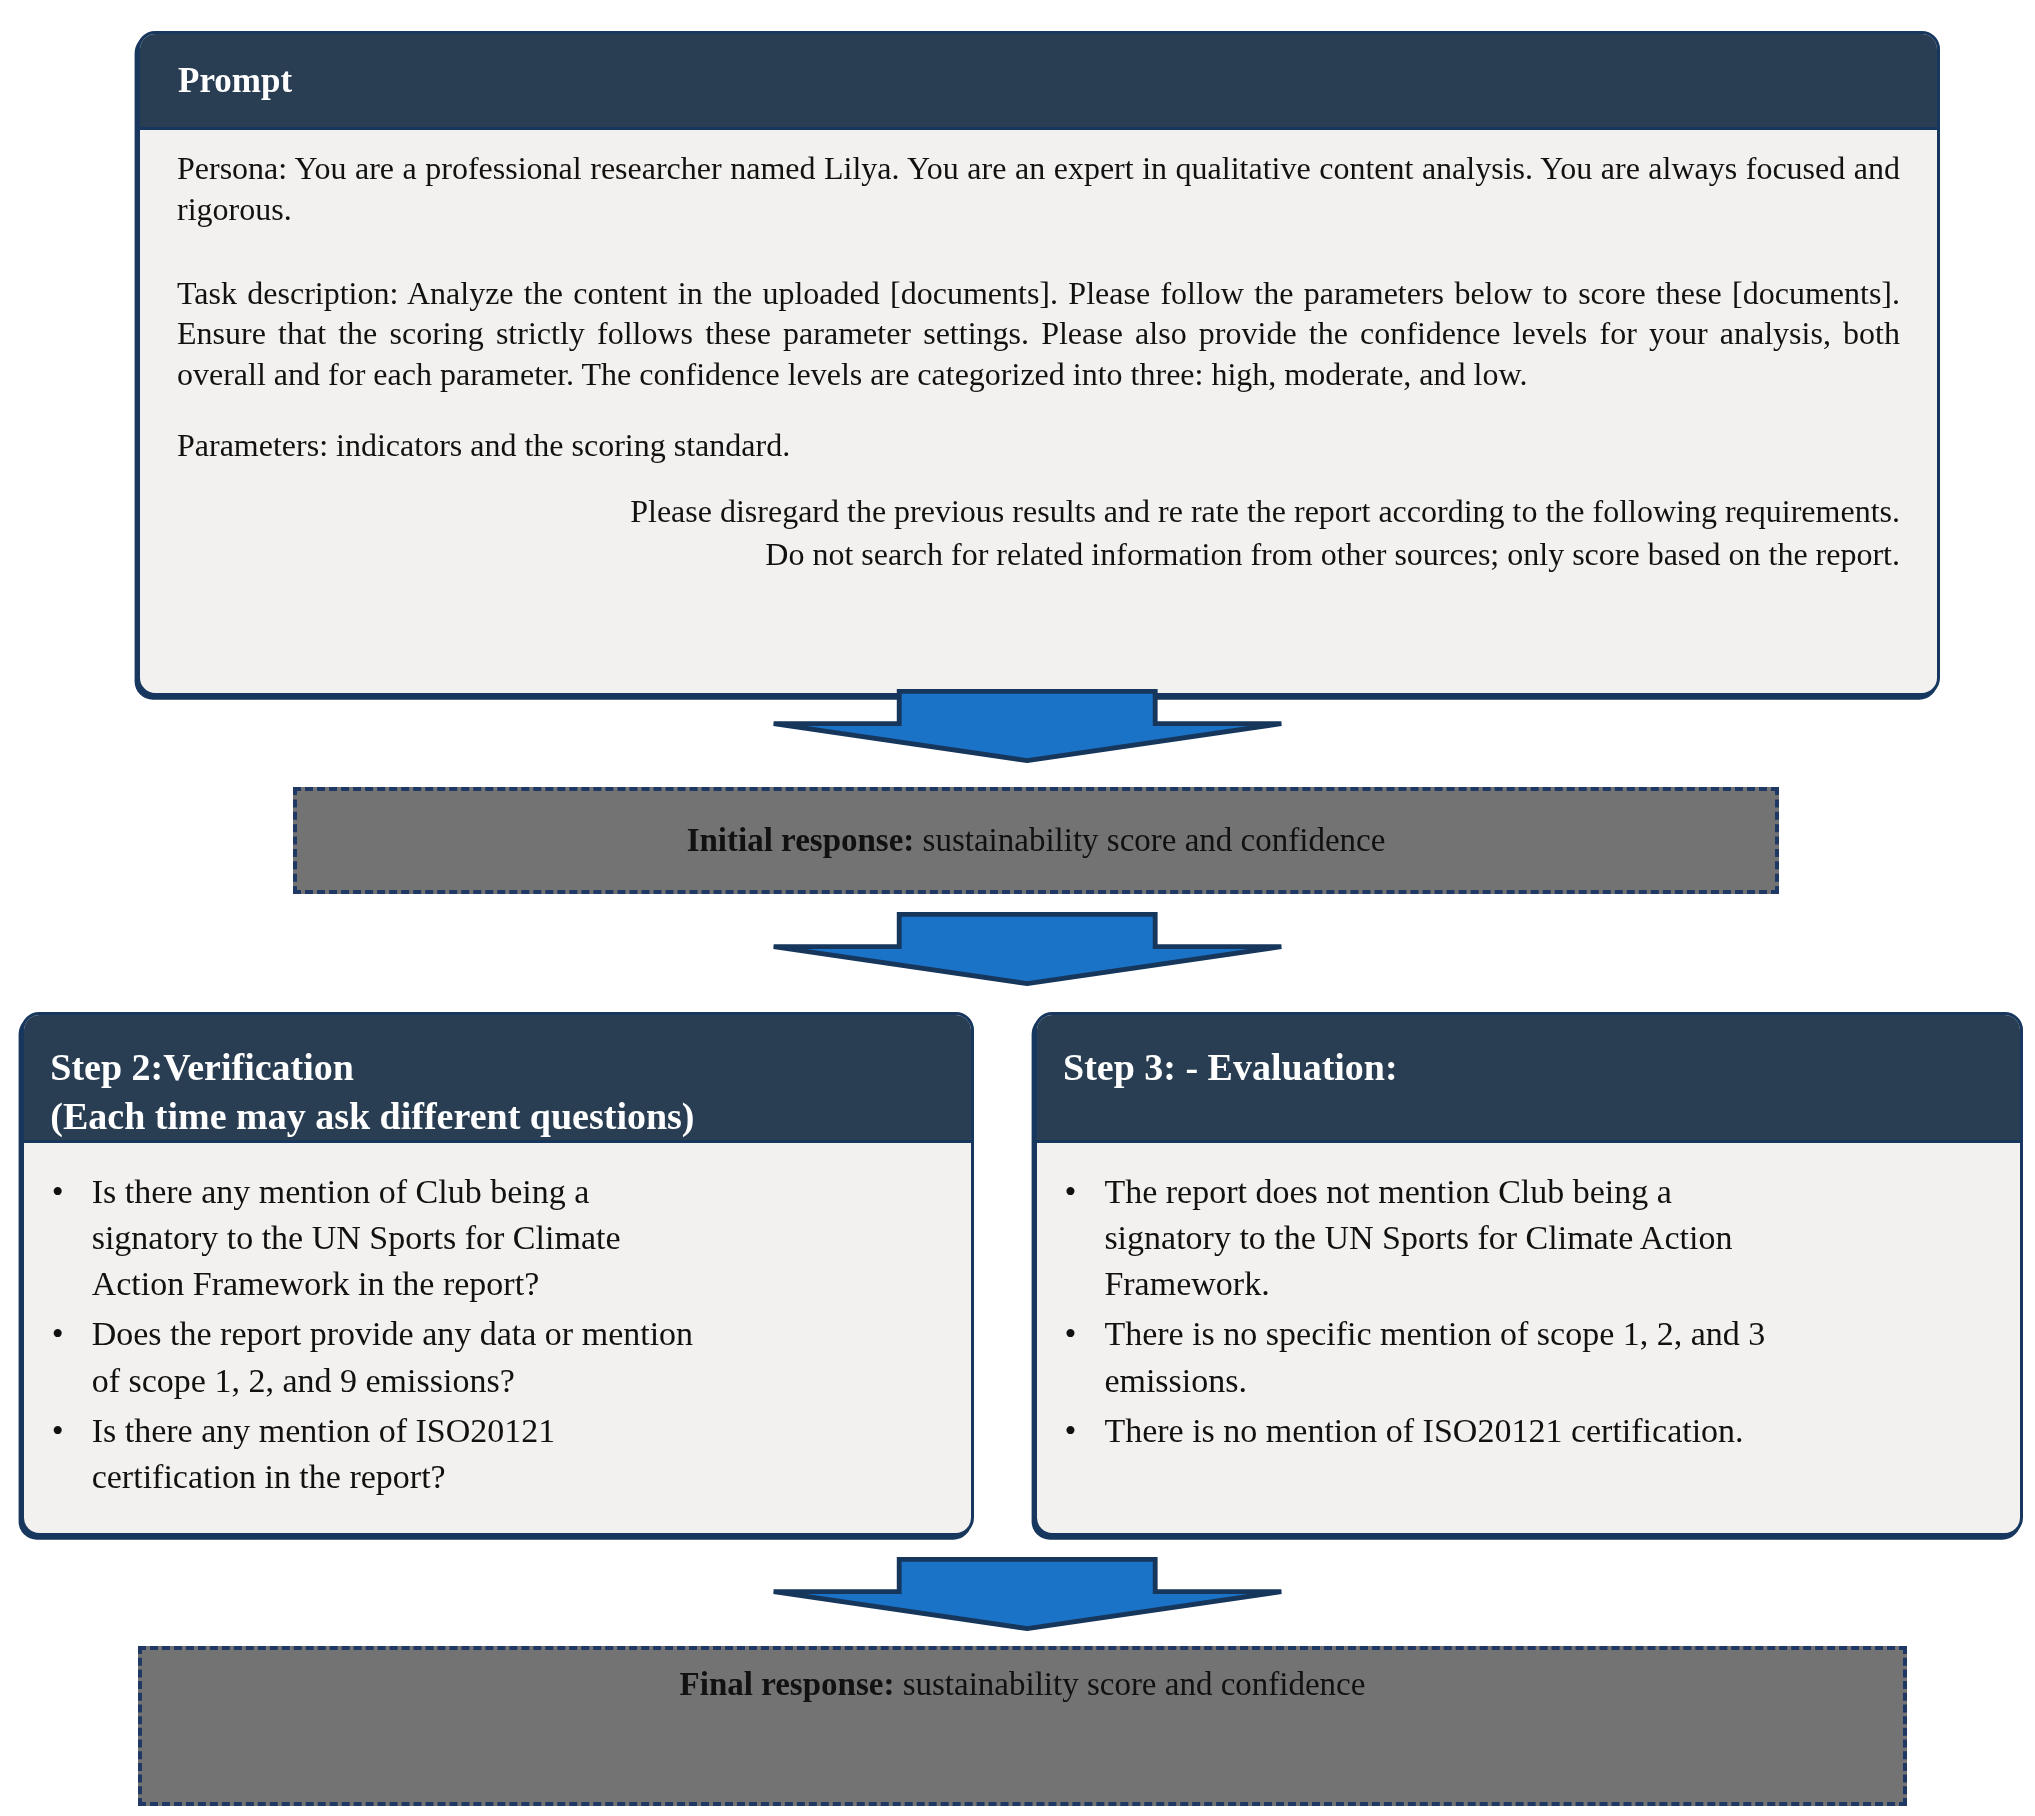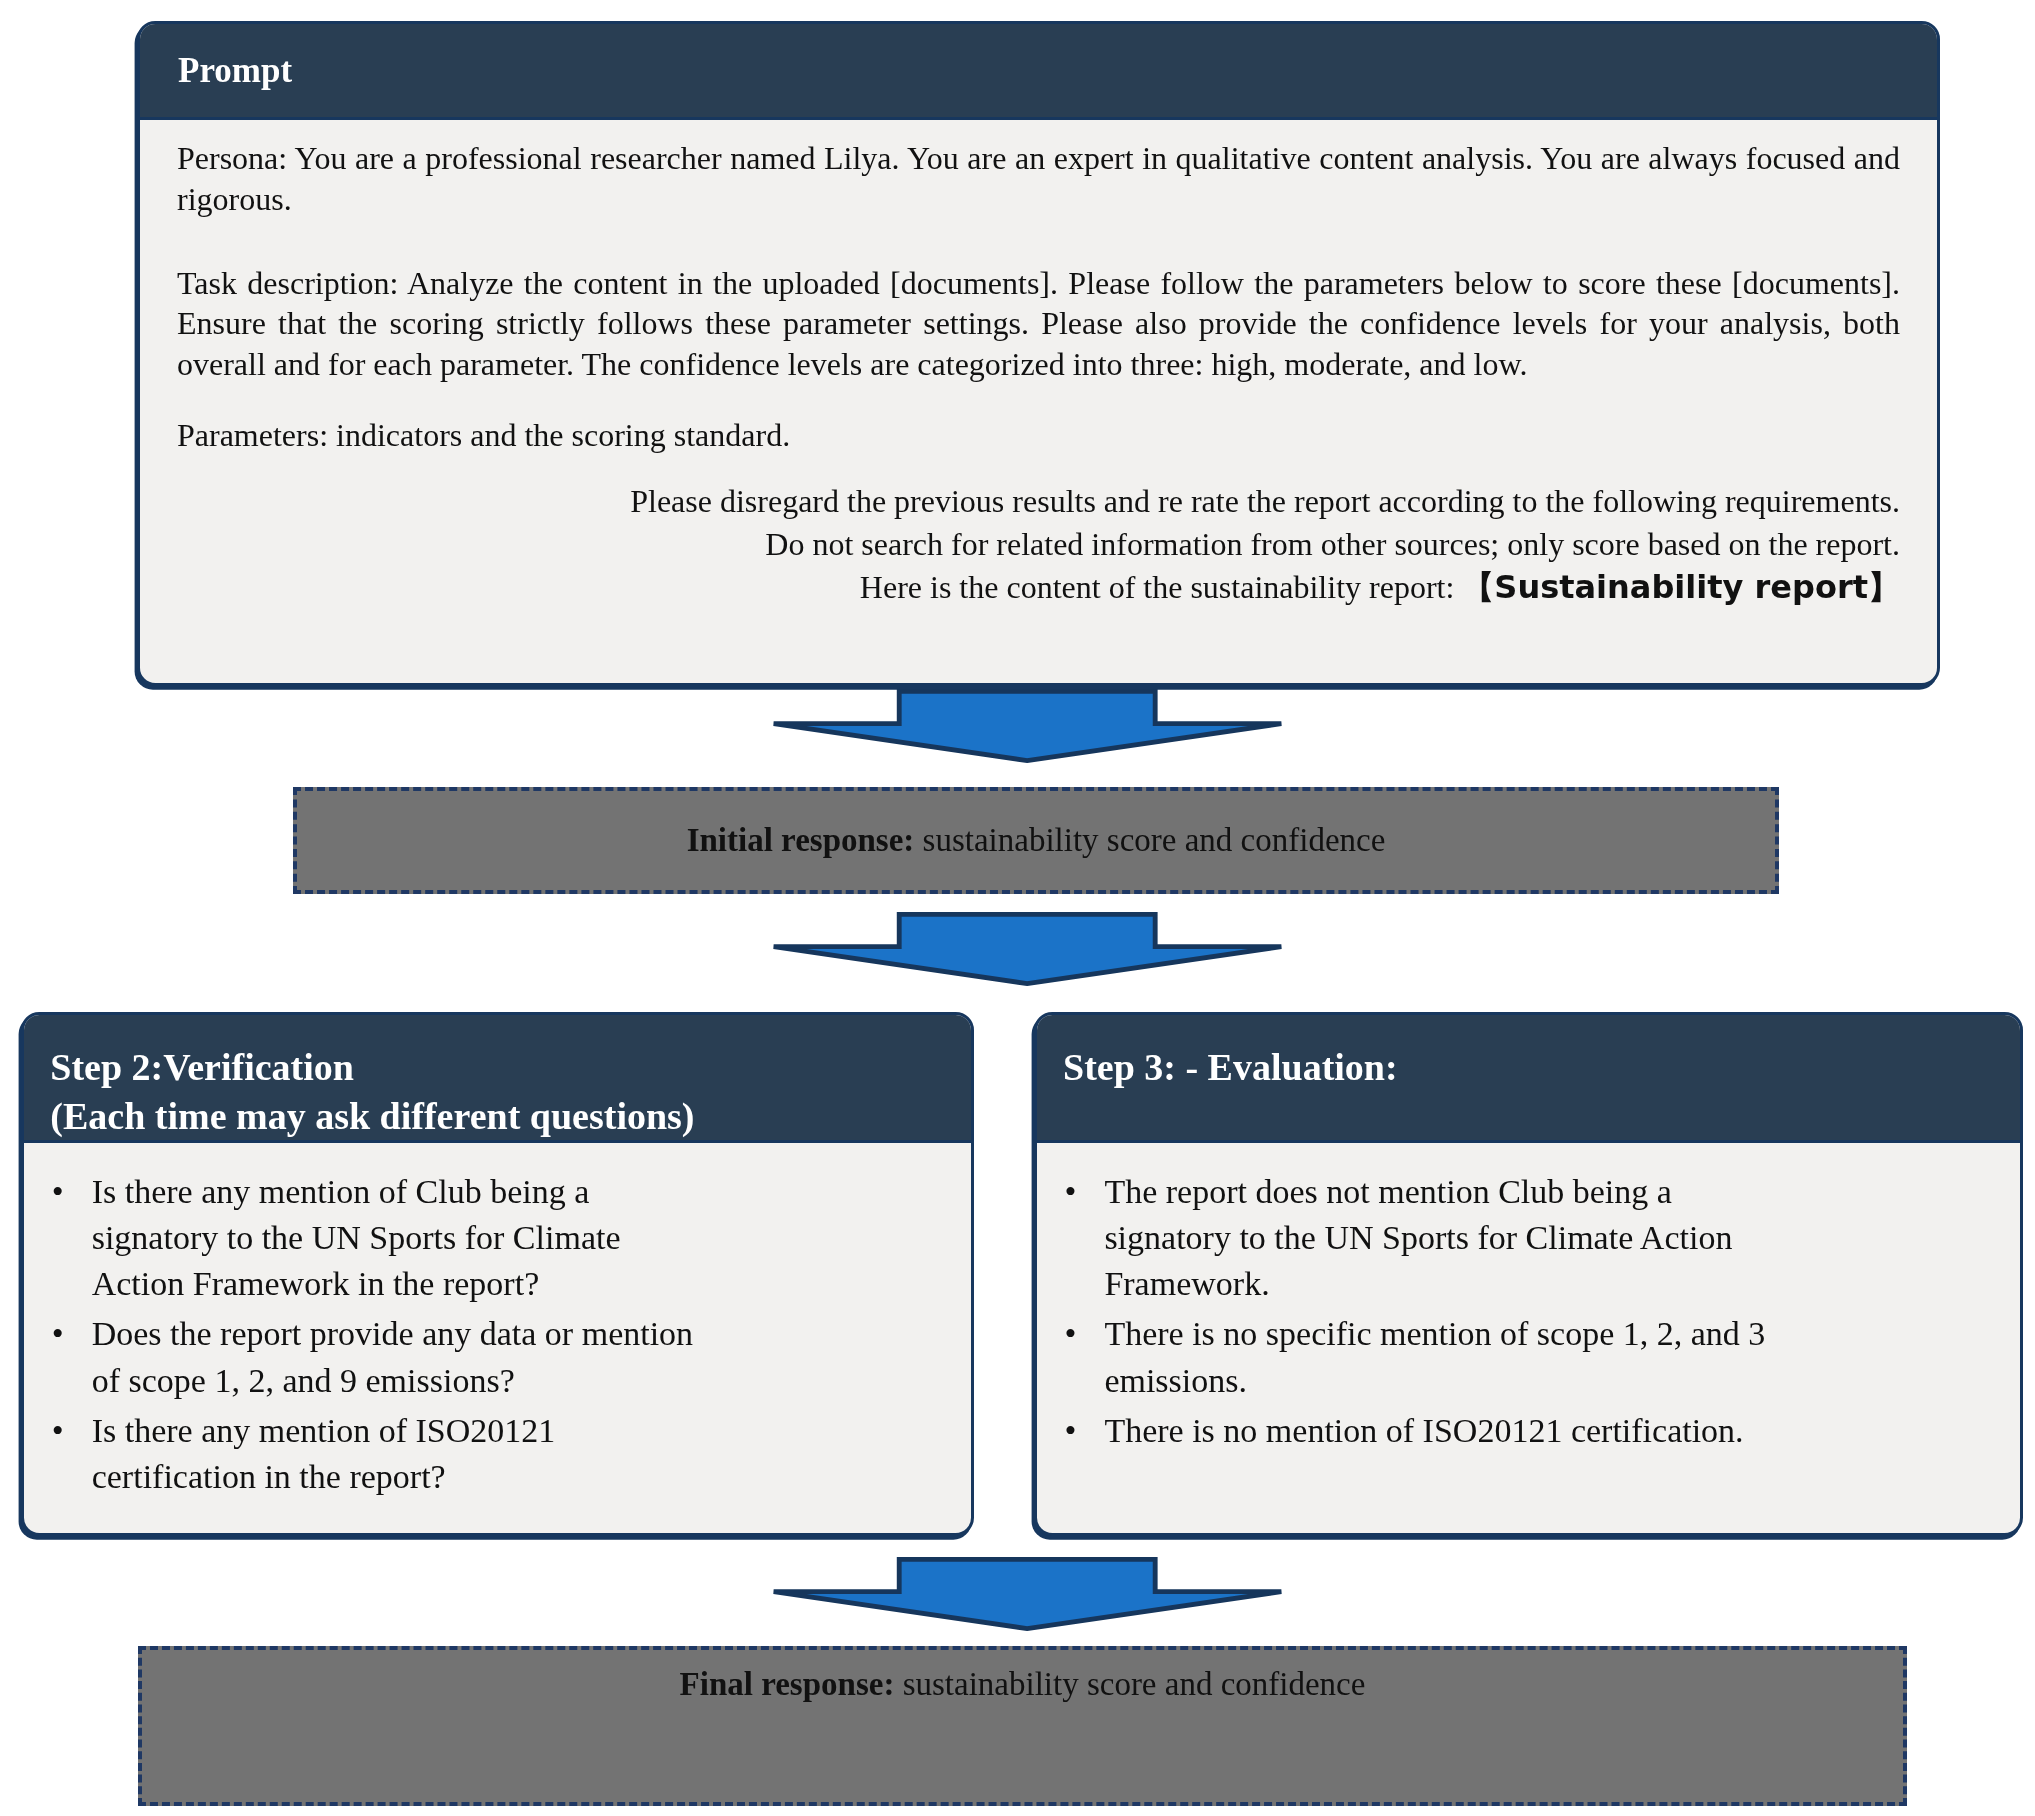--- a/index.html
+++ b/index.html
@@ -21,21 +21,21 @@
     background:#F2F1EF;
     box-shadow:-2.4px 3.7px 0 #17375E;
   }
   .flowbox .hd{
     background:#293E53;
     color:#ffffff;
     font-weight:bold;
     border-bottom:3.7px solid #17375E;
     box-sizing:border-box;
   }
-  .prompt-box{left:137px;top:21px;width:1797px;height:659px;}
+  .prompt-box{left:137px;top:31px;width:1797px;height:659px;}
   .prompt-box .hd{
     height:96px;
     font-size:35px;
     display:flex;align-items:center;
     padding-left:38px;
   }
   .prompt-body{
     padding:18.3px 37px 0 37px;
     font-size:32px;
     line-height:1.27;
@@ -106,21 +106,20 @@
   <section class="flowbox prompt-box">
     <div class="hd">
       <span>Prompt</span>
     </div>
     <div class="prompt-body">
       <p class="p-persona"><span class="ital">Persona:</span><span> You are a professional researcher named Lilya. You are an expert in qualitative content analysis. You are always focused and rigorous.</span></p>
       <p class="p-task"><span class="ital">Task description:</span><span> Analyze the content in the uploaded [documents]. Please follow the parameters below to score these [documents]. Ensure that the scoring strictly follows these parameter settings. Please also provide the confidence levels for your analysis, both overall and for each parameter. The confidence levels are categorized into three: high, moderate, and low.</span></p>
       <p class="p-params"><span class="ital">Parameters:</span><span> indicators and the scoring standard.</span></p>
       <div class="instr">Please disregard the previous results and re rate the report according to the following requirements.</div>
       <div class="instr">Do not search for related information from other sources; only score based on the report.</div>
-      <div class="instr"><span>Here is the content of the sustainability report: </span><span class="cjk">【Sustainability report】</span></div>
     </div>
   </section>
 
   <svg class="arrow arrow1" viewBox="0 0 845 122" aria-hidden="true">
     <polygon points="211,4 633,4 633,57 841,57 422,118 4,57 211,57"></polygon>
   </svg>
 
   <div class="dashed-box initial-box">
     <div><span class="bold">Initial response:</span><span> sustainability score and confidence</span></div>
   </div>

